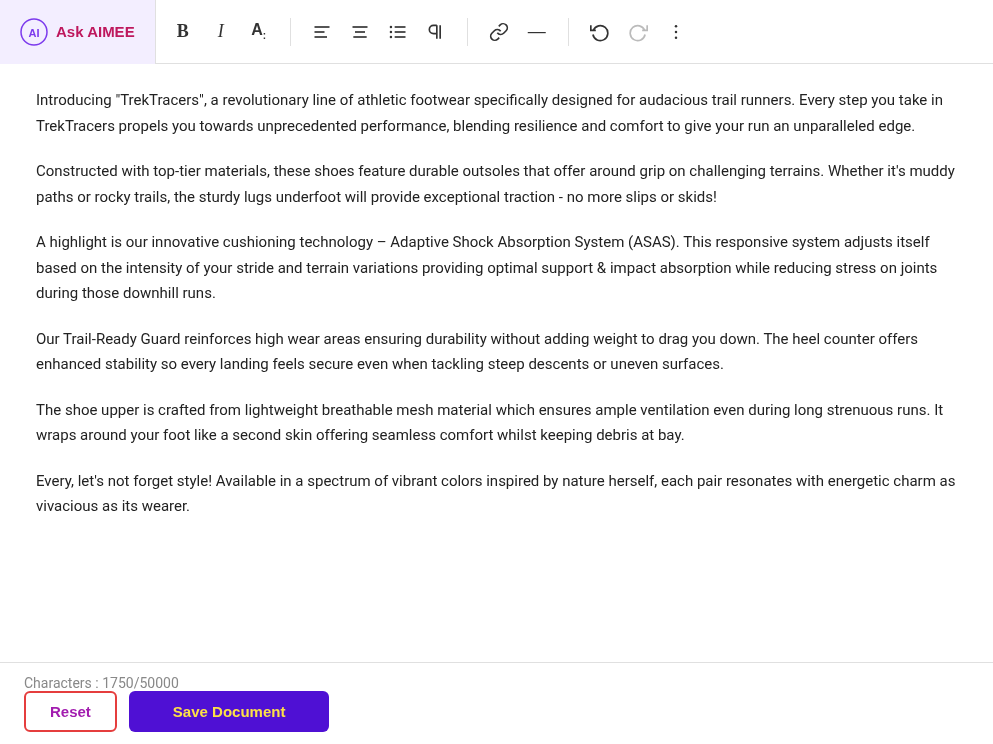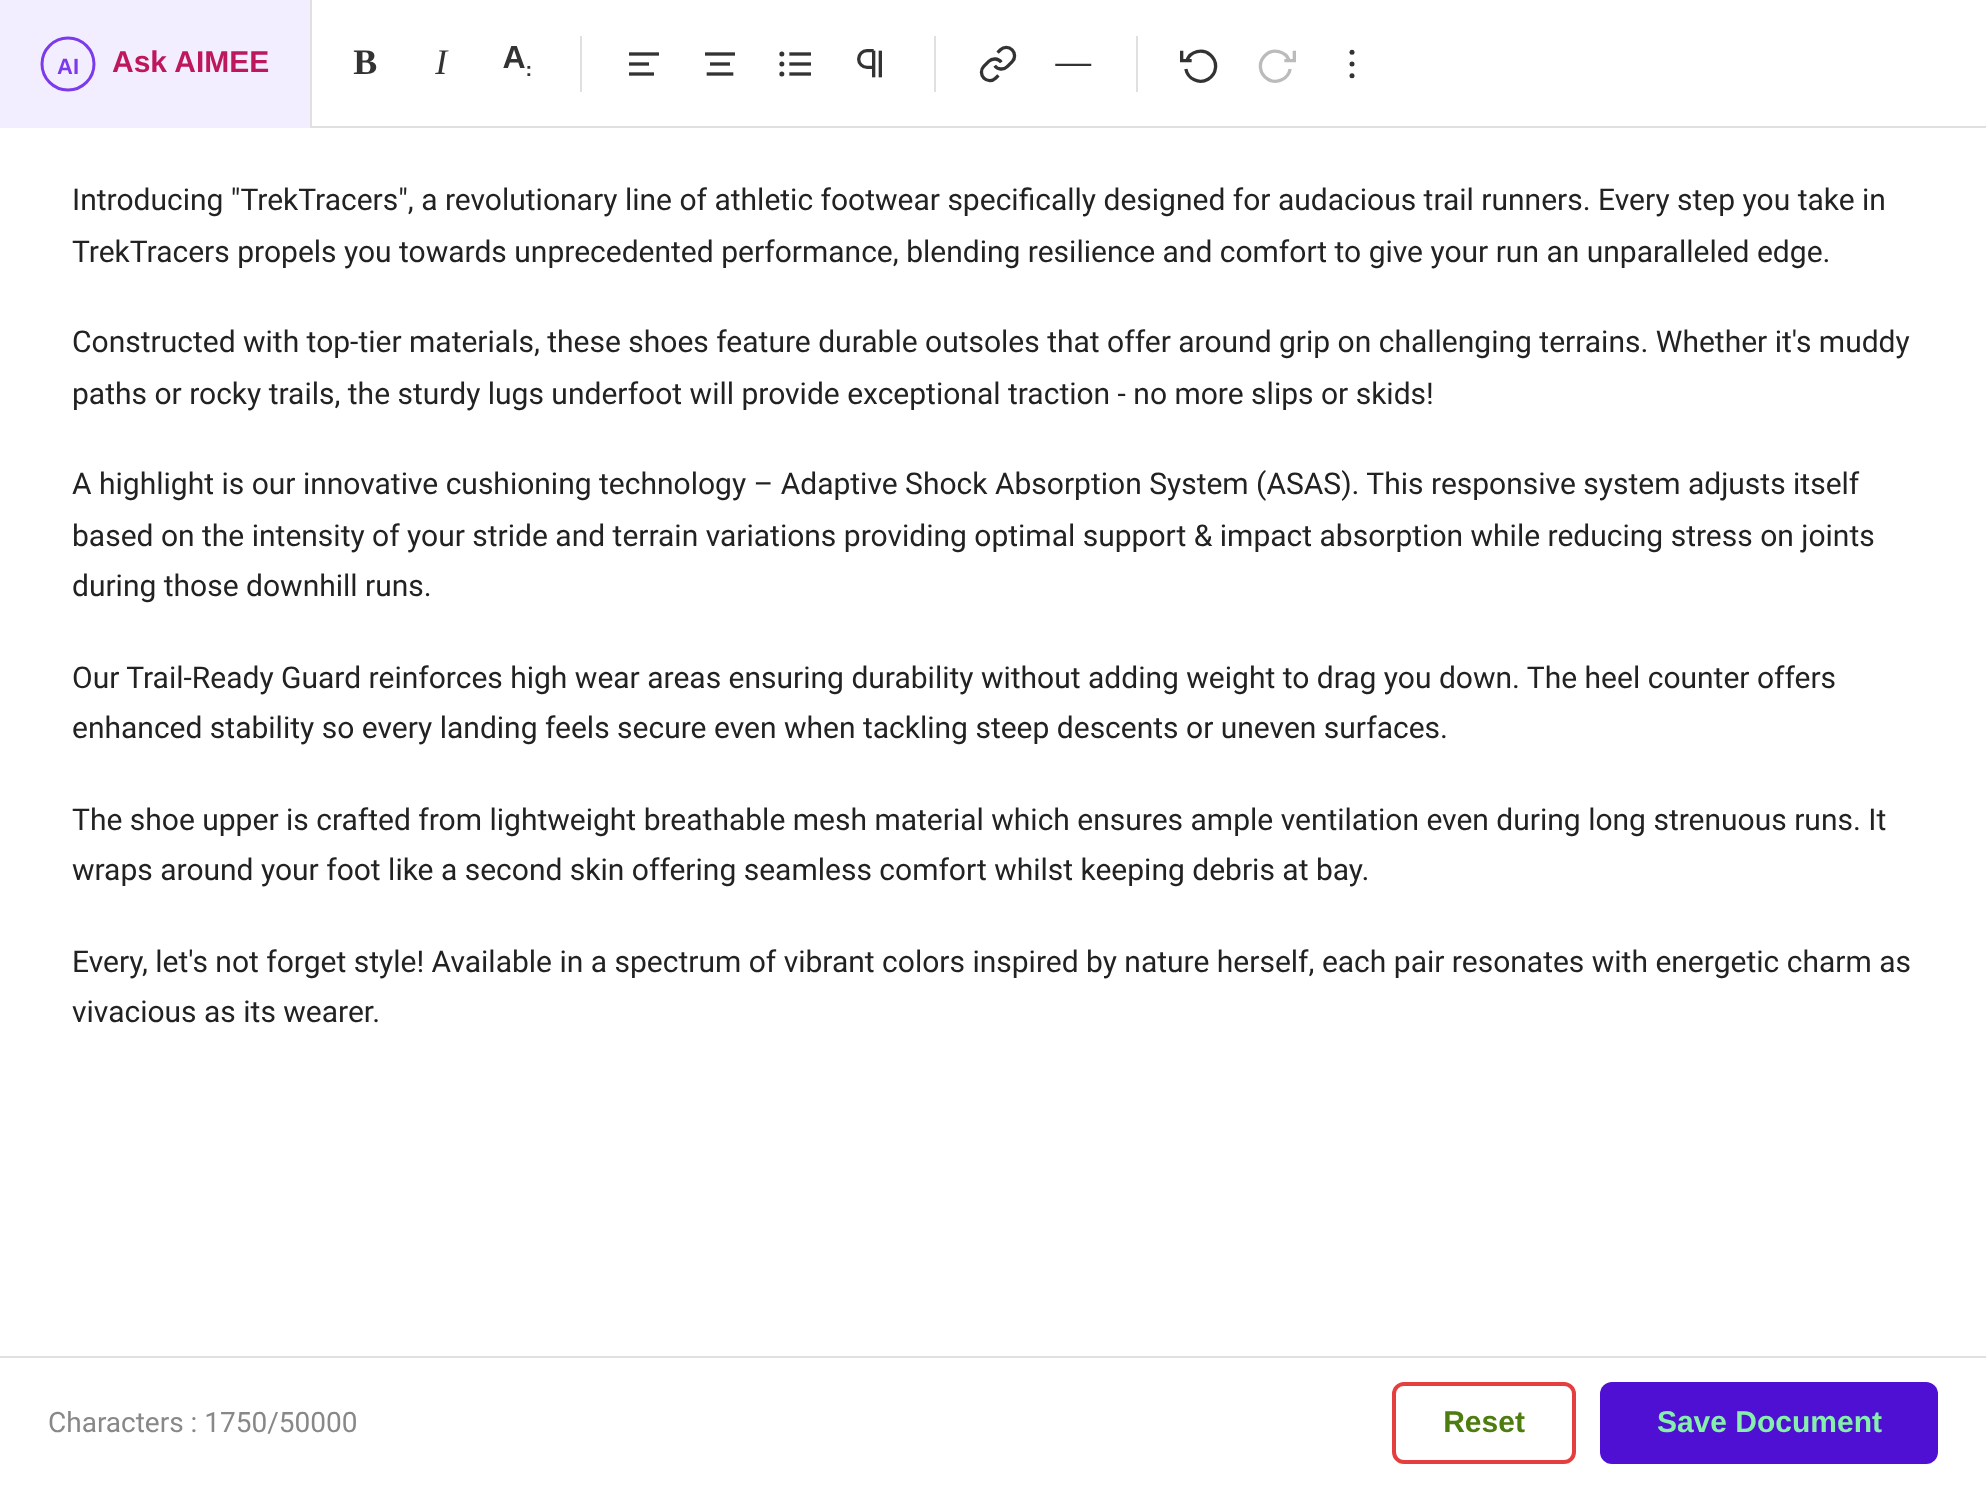--- a/index.html
+++ b/index.html
@@ -82,56 +82,57 @@
       min-height: 600px;
     }
 
     .content-area p {
       margin-bottom: 20px;
     }
 
     
     .footer {
       display: flex;
-      align-items: center;
+      align-items: flex-start;
       justify-content: space-between;
       padding: 12px 24px;
       border-top: 1px solid #e0e0e0;
       position: fixed;
       bottom: 0;
       width: 993px;
       background: #fff;
+      flex-direction: column;
     }
 
     .char-count {
       color: #888;
       font-size: 14px;
     }
 
     .footer-buttons {
       display: flex;
       gap: 12px;
     }
 
     .reset-btn {
       padding: 10px 24px;
       border: 2px solid #e53e3e;
       background: #fff;
-      color: #4d7c0f;
+      color: #a21caf;
       font-size: 15px;
       font-weight: 600;
       border-radius: 6px;
       cursor: pointer;
     }
 
     .save-btn {
-      padding: 10px 28px;
+      padding: 10px 44px;
       border: none;
       background: #4f10d4;
-      color: #86efac;
+      color: #fde047;
       font-size: 15px;
       font-weight: 700;
       border-radius: 6px;
       cursor: pointer;
     }
 
     
     .icon-svg {
       width: 20px;
       height: 20px;

